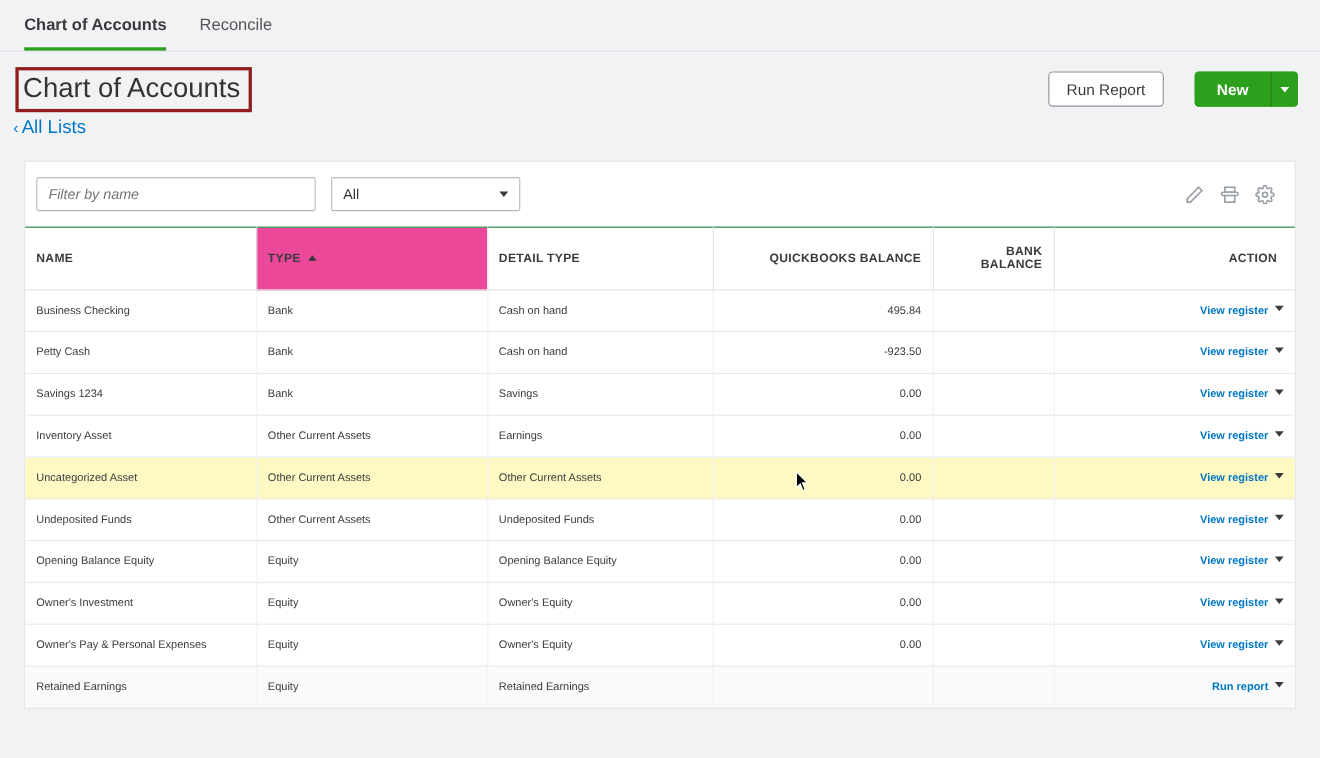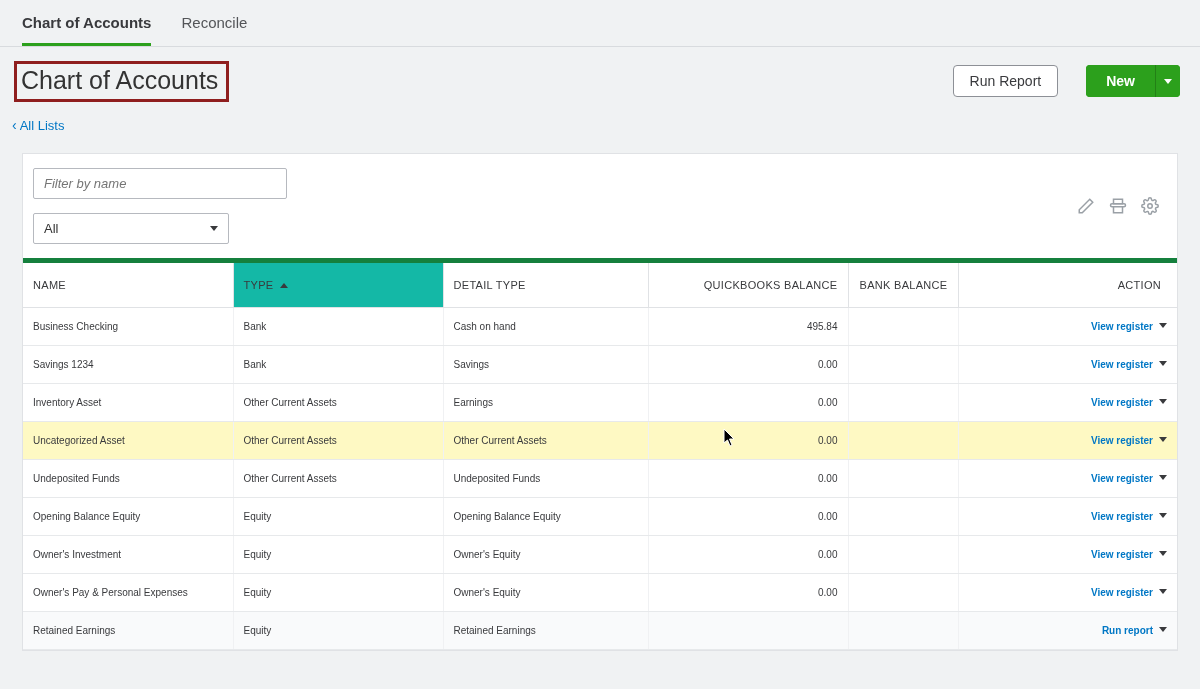--- a/index.html
+++ b/index.html
@@ -51,24 +51,24 @@
       padding: 2px 8px 4px 4px;
       margin-bottom: 2px;
     }
     .page-title {
       font-size: 25px;
       font-weight: 400;
       color: #333;
     }
     .back-link {
       color: #0077c5;
-      font-size: 13px;
+      font-size: 17px;
       cursor: pointer;
       margin-left: -2px;
-      margin-top: 13px;
+      margin-top: 2px;
     }
     .back-link::before {
       content: "‹";
       margin-right: 3px;
       font-size: 14px;
     }
     .header-buttons {
       display: flex;
       gap: 10px;
       margin-top: 4px;
@@ -124,33 +124,32 @@
     }
     .filter-row {
       display: flex;
       padding: 14px 10px 14px 10px;
       align-items: center;
       justify-content: space-between;
     }
     .filter-left {
       display: flex;
       gap: 14px;
-      flex-direction: column;
     }
     .filter-input {
       width: 254px;
       padding: 7px 10px;
       border: 1px solid #b6b9bf;
       font-size: 13px;
       font-style: italic;
       color: #8d9096;
       border-radius: 2px;
     }
     .filter-select {
-      width: 196px;
+      width: 172px;
       padding: 7px 10px;
       border: 1px solid #b6b9bf;
       font-size: 13px;
       display: flex;
       justify-content: space-between;
       align-items: center;
       cursor: pointer;
       background: #fff;
       border-radius: 2px;
     }
@@ -166,30 +165,30 @@
       cursor: pointer;
     }
     table.accounts {
       width: 100%;
       border-collapse: collapse;
     }
     table.accounts thead th {
       text-align: left;
       font-size: 11px;
       letter-spacing: 0.3px;
-      font-weight: 400;
+      font-weight: 700;
       color: #393a3d;
       padding: 16px 10px;
-      border-top: 5px solid #15803d;
+      border-top: 1px solid #15803d;
       border-bottom: 1px solid #e0e2e5;
       border-right: 1px solid #e0e2e5;
       background: #fff;
     }
     table.accounts thead th.sorted {
-      background: #14b8a6;
+      background: #ec4899;
     }
     table.accounts thead th.right { text-align: right; }
     table.accounts thead th:last-child { border-right: none; text-align: right; padding-right: 16px;}
     .sort-arrow {
       display: inline-block;
       width: 0; height: 0;
       border-left: 4px solid transparent;
       border-right: 4px solid transparent;
       border-bottom: 5px solid #393a3d;
       margin-left: 3px;
@@ -303,20 +302,28 @@
       <tbody id="accounts-body">
           <tr>
             <td>Business Checking</td>
             <td>Bank</td>
             <td>Cash on hand</td>
             <td class="num">495.84</td>
             <td class="num"></td>
             <td><span class="action-link">View register</span><span class="action-caret"></span></td>
           </tr>
           <tr>
+            <td>Petty Cash</td>
+            <td>Bank</td>
+            <td>Cash on hand</td>
+            <td class="num">-923.50</td>
+            <td class="num"></td>
+            <td><span class="action-link">View register</span><span class="action-caret"></span></td>
+          </tr>
+          <tr>
             <td>Savings 1234</td>
             <td>Bank</td>
             <td>Savings</td>
             <td class="num">0.00</td>
             <td class="num"></td>
             <td><span class="action-link">View register</span><span class="action-caret"></span></td>
           </tr>
           <tr>
             <td>Inventory Asset</td>
             <td>Other Current Assets</td>

